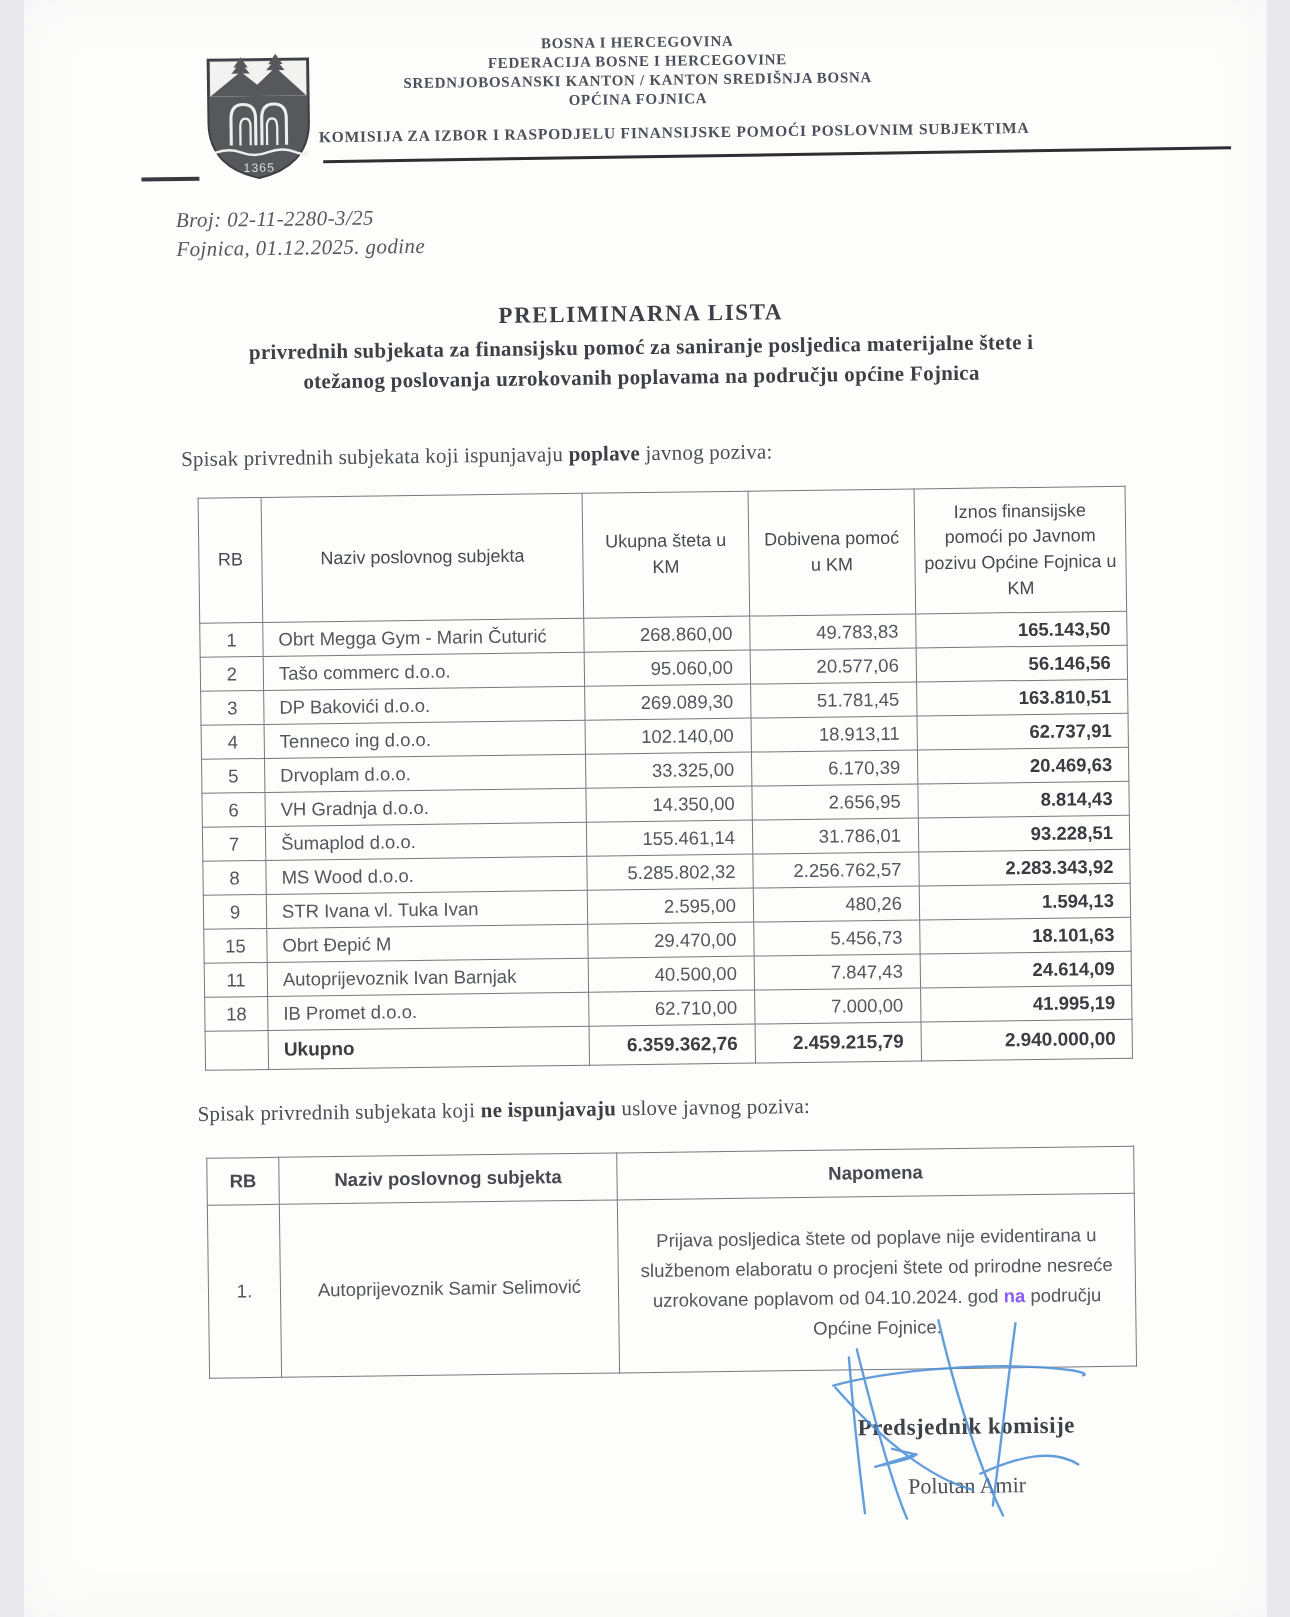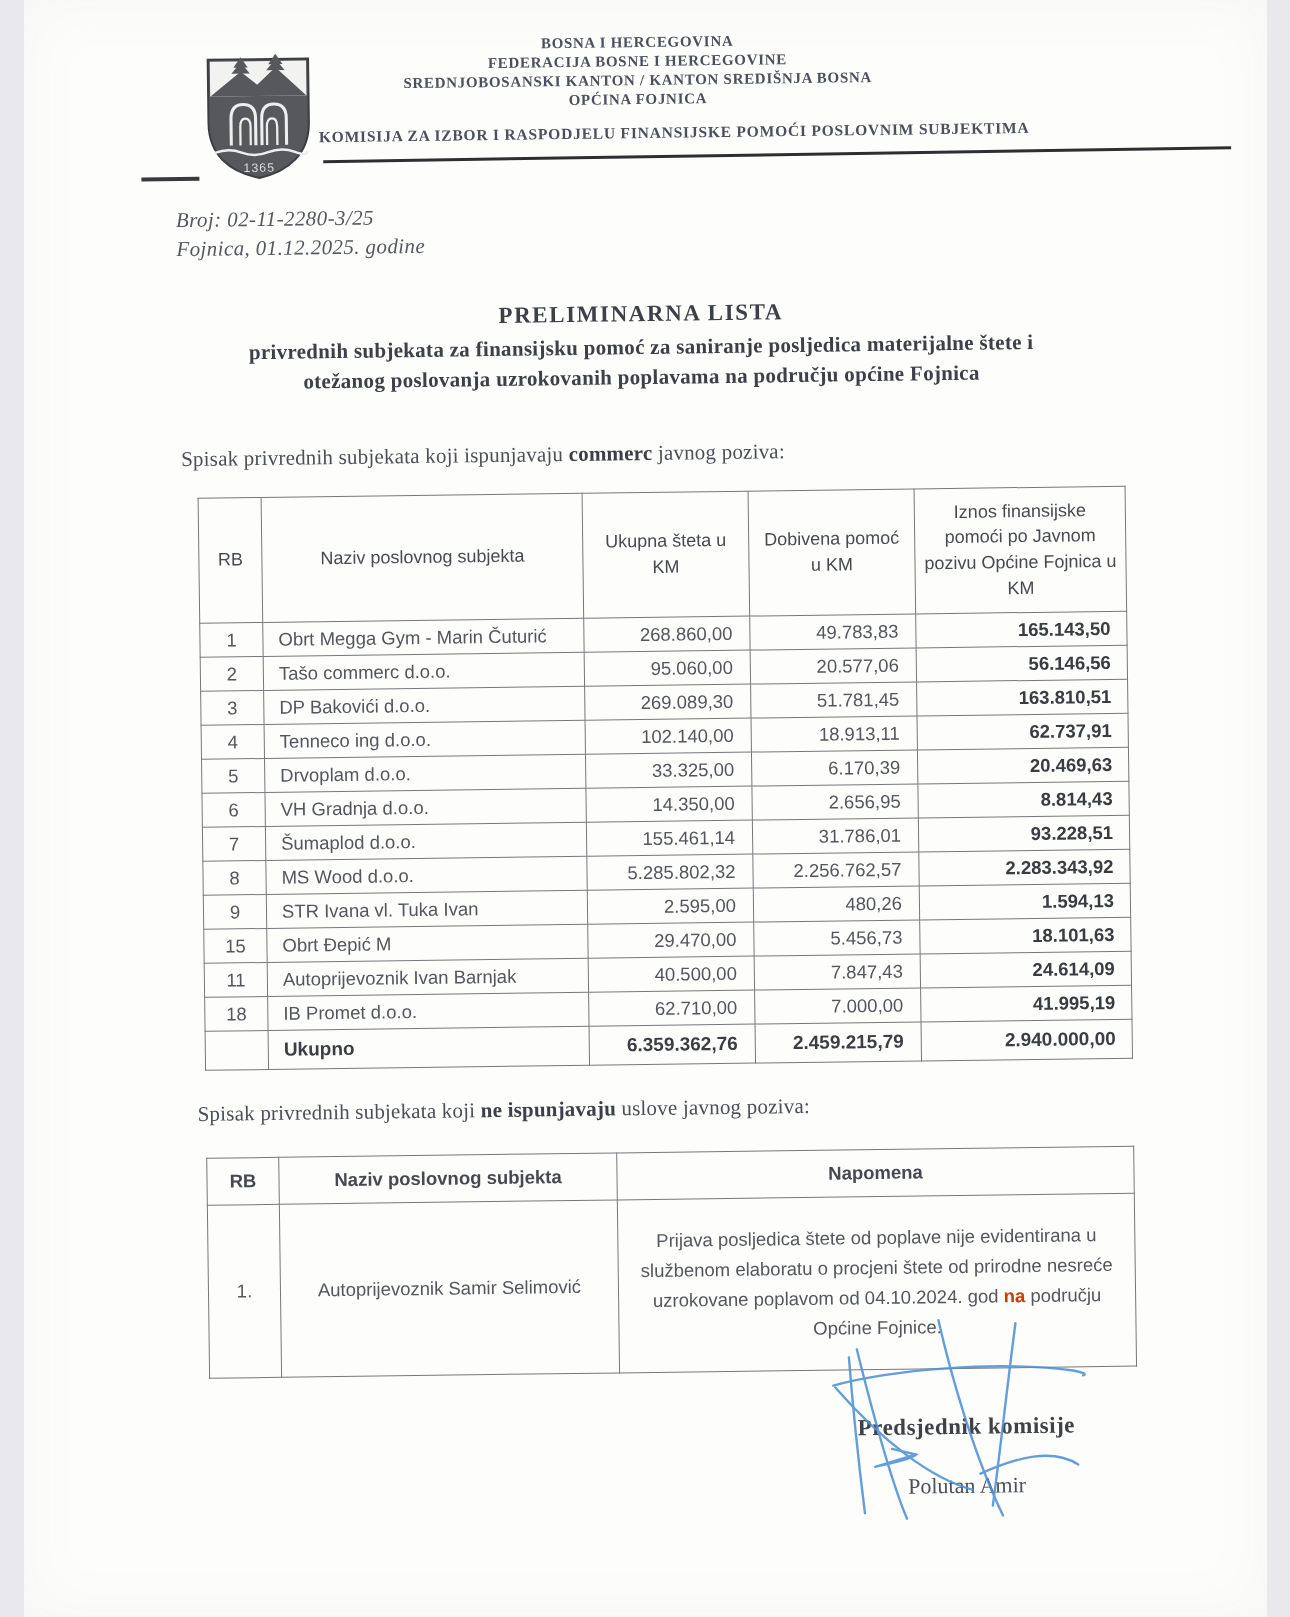--- a/index.html
+++ b/index.html
@@ -88,21 +88,21 @@
   .t1 .total-row td { font-weight:700; color:#3b3e43; height:38px; font-size:19px; }
   .t2 { left:176px; top:1152px; width:927px; }
   .t2 thead th {
     font-weight:600; font-size:18.5px; height:44px;
     color:#464950; text-align:center; vertical-align:middle;
   }
   .t2 tbody td { height:152px; font-size:18.5px; vertical-align:middle; }
   .t2 .rb { text-align:center; }
   .t2 .name { text-align:center; padding:0 10px; }
   .t2 .note { text-align:center; line-height:1.62; padding:10px 16px; }
-  .t2 .note b { color:#c2410c; }
+  .t2 .note b { color:#8b5cf6; }
   
   .sig-role {
     position:absolute; left:790px; top:1418px; width:285px;
     text-align:center; font-weight:700; font-size:23px;
     letter-spacing:0.5px; color:#3e4247;
   }
   .sig-name {
     position:absolute; left:790px; top:1477px; width:285px;
     text-align:center; font-size:22px; color:#4c5057;
   }
@@ -145,21 +145,21 @@
     <div class="head-rule"></div>
     <div class="head-dash"></div>
 
     <div class="ref-number">Broj: 02-11-2280-3/25</div>
     <div class="place-date">Fojnica, 01.12.2025. godine</div>
 
     <div class="doc-title">PRELIMINARNA LISTA</div>
     <div class="doc-sub1">privrednih subjekata za finansijsku pomoć za saniranje posljedica materijalne štete i</div>
     <div class="doc-sub2">otežanog poslovanja uzrokovanih poplavama na području općine Fojnica</div>
 
-    <div class="intro intro-1"><span>Spisak privrednih subjekata koji ispunjavaju </span><b>commerc</b><span> javnog poziva:</span></div>
+    <div class="intro intro-1"><span>Spisak privrednih subjekata koji ispunjavaju </span><b>poplave</b><span> javnog poziva:</span></div>
 
     <table class="t1">
       <colgroup>
         <col style="width:63px">
           <col style="width:321px">
           <col style="width:166px">
           <col style="width:166px">
           <col style="width:211px">
       </colgroup>
       <thead>

